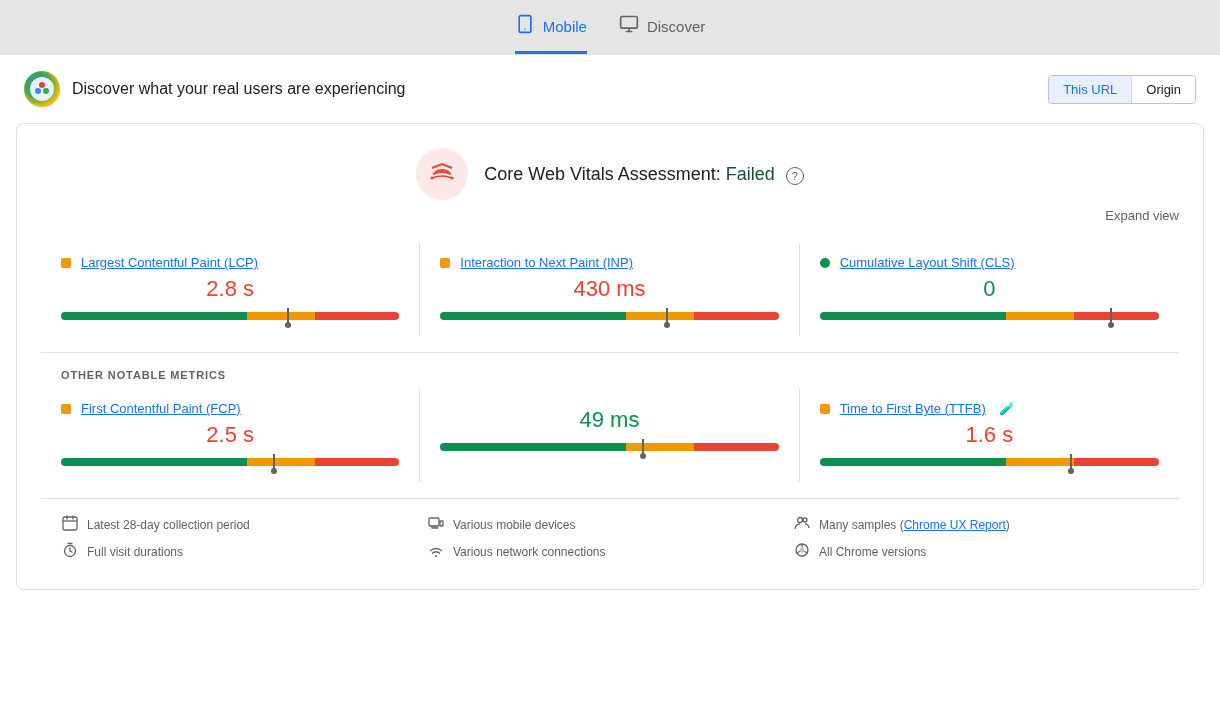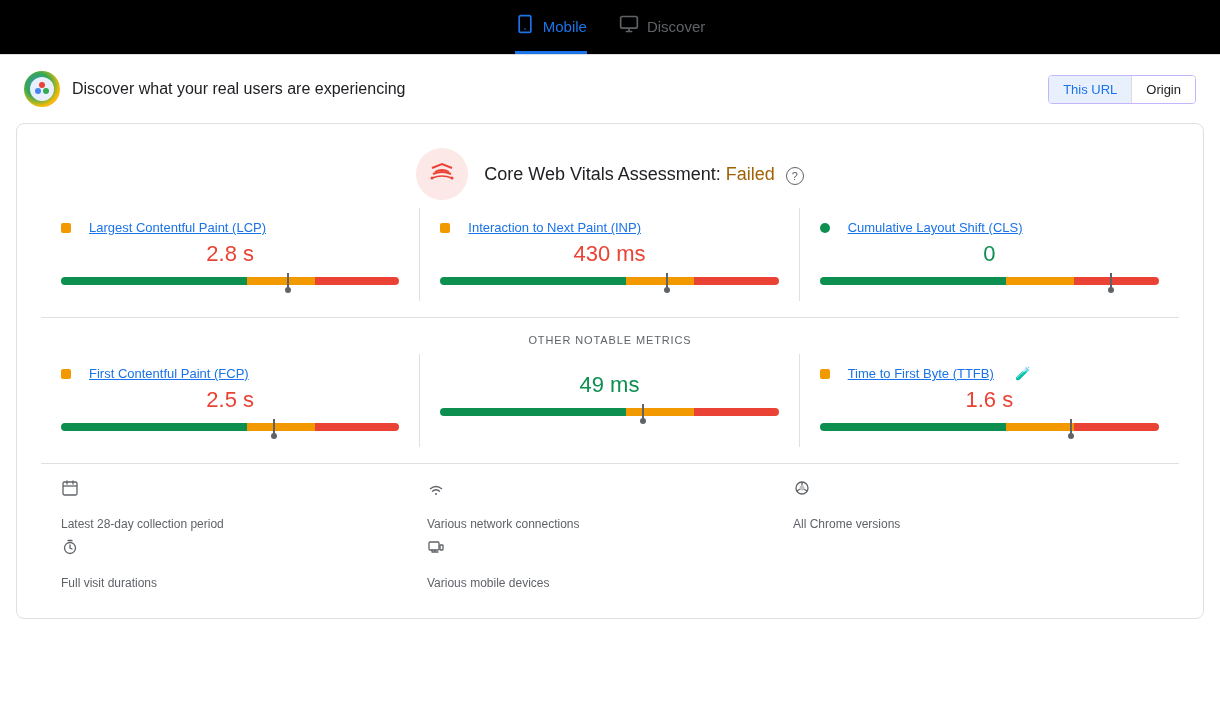--- a/index.html
+++ b/index.html
@@ -13,21 +13,21 @@
     }
 
     
     .tab-bar {
       display: flex;
       justify-content: center;
       align-items: center;
       gap: 32px;
       padding: 14px 0 0;
       border-bottom: 1px solid #e0e0e0;
-      background: #000000;
+      background: #e5e5e5;
     }
     .tab {
       display: flex;
       align-items: center;
       gap: 8px;
       padding-bottom: 12px;
       cursor: pointer;
       font-size: 15px;
       color: #5f6368;
       border-bottom: 3px solid transparent;
@@ -125,21 +125,21 @@
     .fail-icon svg {
       width: 28px;
       height: 28px;
     }
     .assessment-text {
       font-size: 18px;
       font-weight: 500;
       color: #202124;
     }
     .assessment-text .failed {
-      color: #a16207;
+      color: #14532d;
     }
     .info-circle {
       width: 18px;
       height: 18px;
       border: 1.5px solid #5f6368;
       border-radius: 50%;
       display: inline-flex;
       align-items: center;
       justify-content: center;
       font-size: 11px;
@@ -164,21 +164,21 @@
     .metric-cell {
       padding: 12px 20px 16px;
       border-right: 1px solid #e0e0e0;
     }
     .metric-cell:last-child {
       border-right: none;
     }
     .metric-label {
       display: flex;
       align-items: center;
-      gap: 18px;
+      gap: 10px;
       font-size: 13px;
       margin-bottom: 4px;
     }
     .metric-label a {
       color: #1a73e8;
       text-decoration: underline;
       cursor: pointer;
     }
     .dot {
       width: 10px;
@@ -246,48 +246,47 @@
     
     .section-divider {
       border: none;
       border-top: 1px solid #e0e0e0;
       margin: 16px 0 16px;
     }
 
     
     .other-metrics-label {
       font-size: 11px;
-      font-weight: 400;
+      font-weight: 700;
       letter-spacing: 0.08em;
       color: #5f6368;
       padding: 0 20px;
       margin-bottom: 8px;
-      text-align: center;
     }
 
     
     .footer-section {
       display: grid;
       grid-template-columns: 1fr 1fr 1fr;
       gap: 0;
       padding: 16px 20px 4px;
       border-top: 1px solid #e0e0e0;
       margin-top: 16px;
     }
     .footer-col {
       display: flex;
       flex-direction: column;
       gap: 8px;
     }
     .footer-item {
       display: flex;
-      gap: 18px;
+      align-items: center;
+      gap: 8px;
       font-size: 12px;
       color: #5f6368;
-      flex-direction: column;
     }
     .footer-item a {
       color: #1a73e8;
       text-decoration: underline;
     }
     .footer-icon {
       font-size: 15px;
       width: 18px;
       text-align: center;
     }
@@ -348,20 +347,21 @@
       </svg>
     </div>
     <div>
       <span class="assessment-text">
         <span>Core Web Vitals Assessment: </span><span class="failed">Failed</span>
         <span class="info-circle">?</span>
       </span>
     </div>
   </div>
 
+  <div class="expand-view">Expand view</div>
 
   <div class="metrics-grid" id="core-metrics-container">
     <div class="metric-cell">
       <div class="metric-label">
         <span class="dot orange"></span>
         <a>Largest Contentful Paint (LCP)</a>
       </div>
       <div class="metric-value">2.8 s</div>
       <div class="progress-bar-wrap">
         <div class="progress-bar-track">
@@ -477,39 +477,50 @@
             <path d="M6 1.5h4" stroke="#5f6368" stroke-width="1.3" stroke-linecap="round"></path>
           </svg>
         </span>
         <span>Full visit durations</span>
       </div>
     </div>
     <div class="footer-col">
       <div class="footer-item">
         <span class="footer-icon">
           <svg width="16" height="16" viewBox="0 0 16 16" fill="none">
+            <rect x="1" y="3" width="10" height="8" rx="1" stroke="#5f6368" stroke-width="1.3" fill="none"></rect>
+            <rect x="12" y="6" width="3" height="5" rx="0.5" stroke="#5f6368" stroke-width="1.3" fill="none"></rect>
+            <path d="M4 11v2M7 11v2M4 13h6" stroke="#5f6368" stroke-width="1.3" stroke-linecap="round"></path>
+          </svg>
+        </span>
+        <span>Various mobile devices</span>
+      </div>
+      <div class="footer-item">
+        <span class="footer-icon">
+          <svg width="16" height="16" viewBox="0 0 16 16" fill="none">
             <path d="M2 9 Q8 4 14 9" stroke="#5f6368" stroke-width="1.3" fill="none"></path>
             <path d="M4 11.5 Q8 8 12 11.5" stroke="#5f6368" stroke-width="1.3" fill="none"></path>
             <circle cx="8" cy="14" r="1" fill="#5f6368"></circle>
           </svg>
         </span>
         <span>Various network connections</span>
       </div>
+    </div>
+    <div class="footer-col">
       <div class="footer-item">
         <span class="footer-icon">
           <svg width="16" height="16" viewBox="0 0 16 16" fill="none">
-            <rect x="1" y="3" width="10" height="8" rx="1" stroke="#5f6368" stroke-width="1.3" fill="none"></rect>
-            <rect x="12" y="6" width="3" height="5" rx="0.5" stroke="#5f6368" stroke-width="1.3" fill="none"></rect>
-            <path d="M4 11v2M7 11v2M4 13h6" stroke="#5f6368" stroke-width="1.3" stroke-linecap="round"></path>
+            <circle cx="6" cy="5" r="2.5" stroke="#5f6368" stroke-width="1.3" fill="none"></circle>
+            <path d="M1 14c0-2.76 2.24-5 5-5" stroke="#5f6368" stroke-width="1.3" fill="none"></path>
+            <circle cx="11" cy="5" r="2" stroke="#5f6368" stroke-width="1.3" fill="none"></circle>
+            <path d="M11 9c2.21 0 4 1.79 4 4" stroke="#5f6368" stroke-width="1.3" fill="none"></path>
           </svg>
         </span>
-        <span>Various mobile devices</span>
-      </div>
-    </div>
-    <div class="footer-col">
+        <span>Many samples (<a href="#">Chrome UX Report</a>)</span>
+      </div>
       <div class="footer-item">
         <span class="footer-icon">
           <svg width="16" height="16" viewBox="0 0 16 16" fill="none">
             <circle cx="8" cy="8" r="6" stroke="#5f6368" stroke-width="1.3" fill="none"></circle>
             <circle cx="8" cy="8" r="2.5" fill="#5f6368" opacity="0.4"></circle>
             <path d="M8 2 L8 5.5" stroke="#5f6368" stroke-width="1.3"></path>
             <path d="M13.2 11 L10.2 9.25" stroke="#5f6368" stroke-width="1.3"></path>
             <path d="M2.8 11 L5.8 9.25" stroke="#5f6368" stroke-width="1.3"></path>
           </svg>
         </span>

